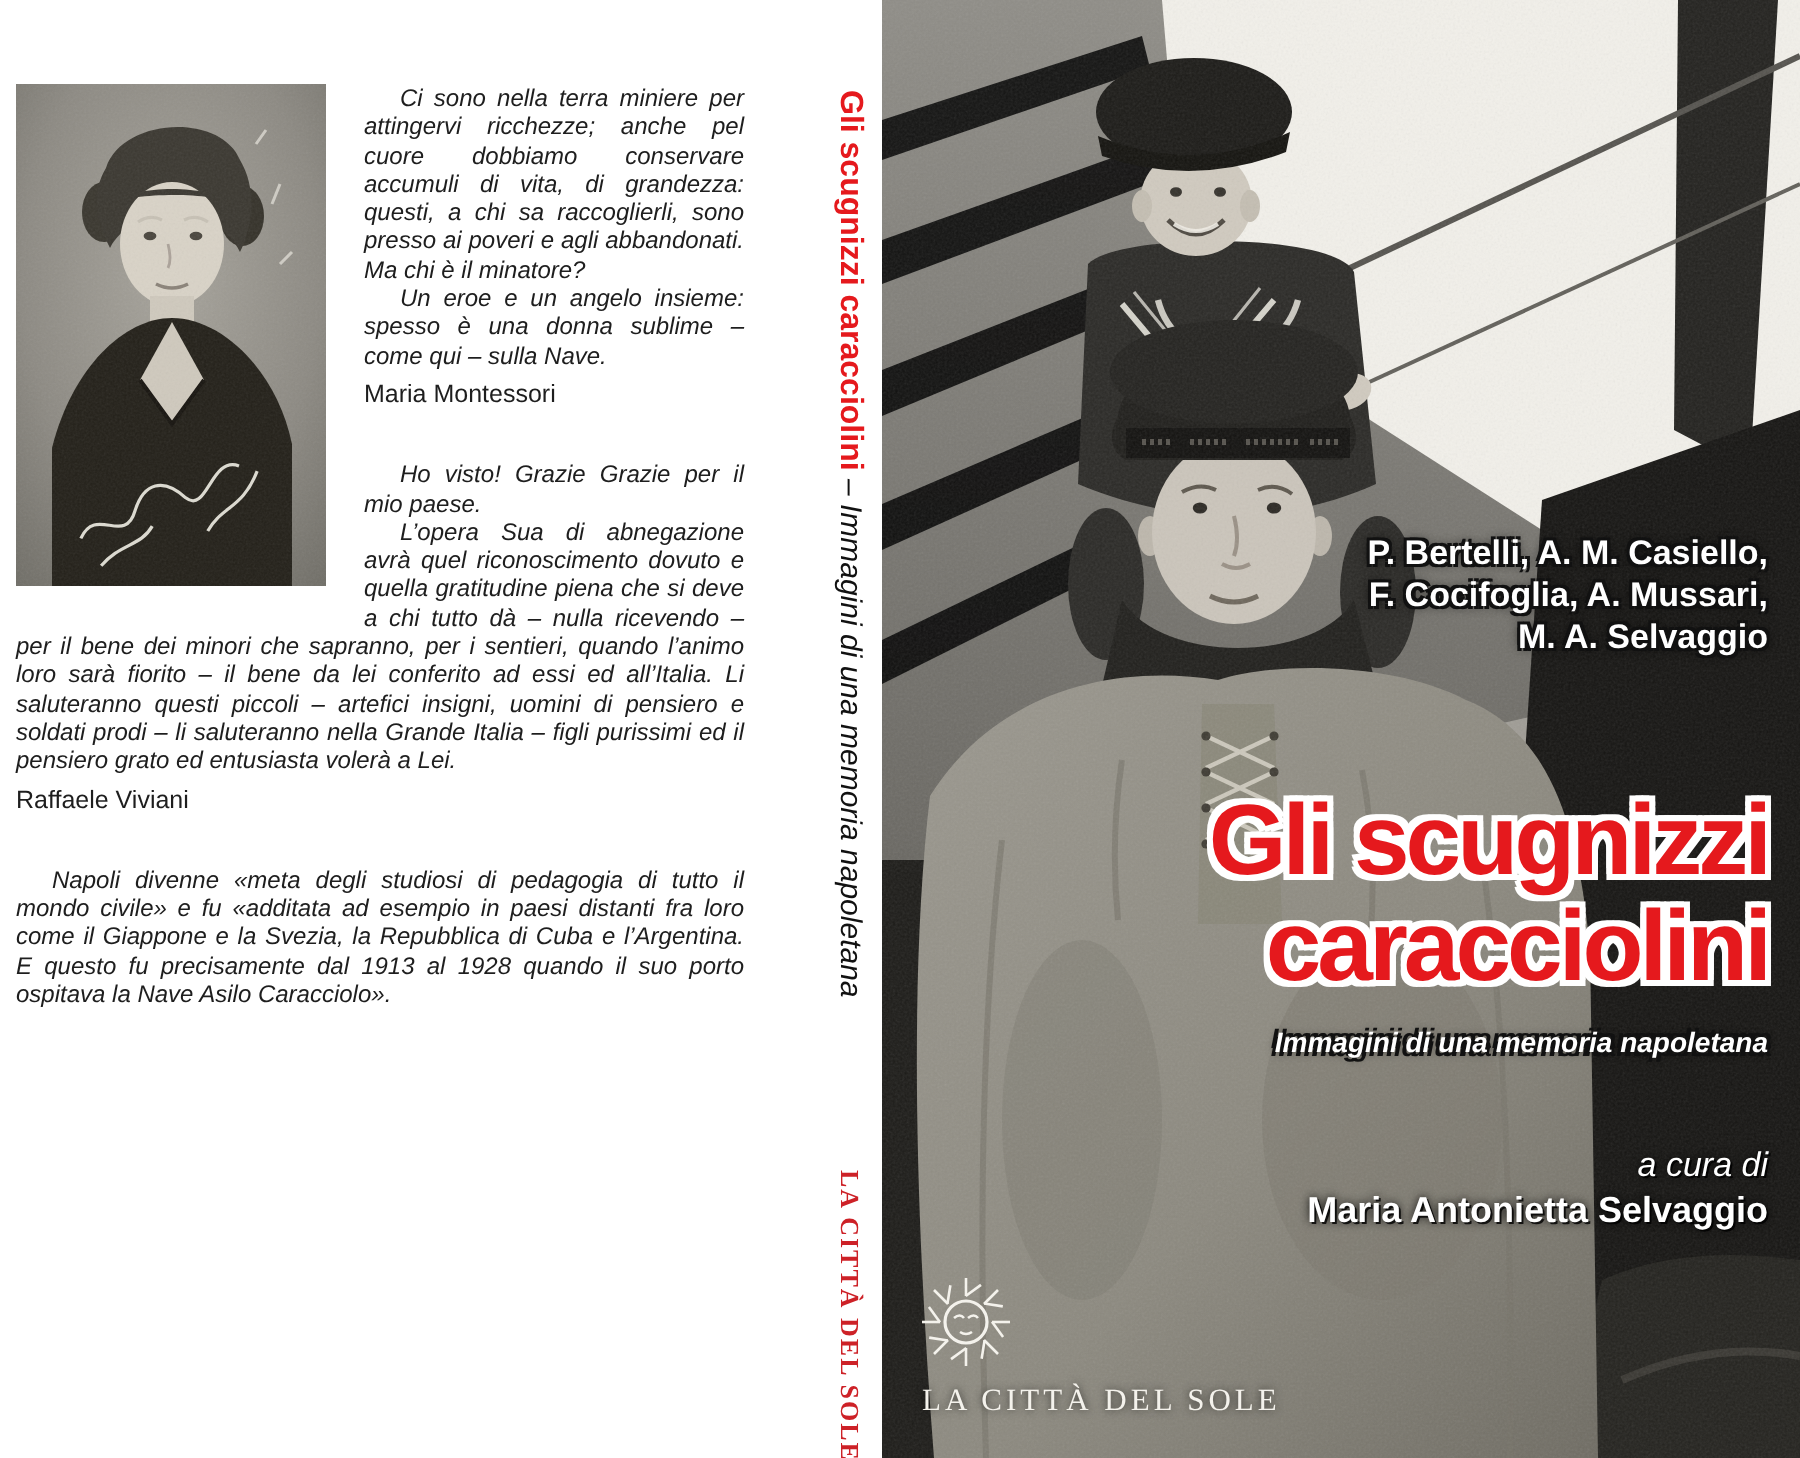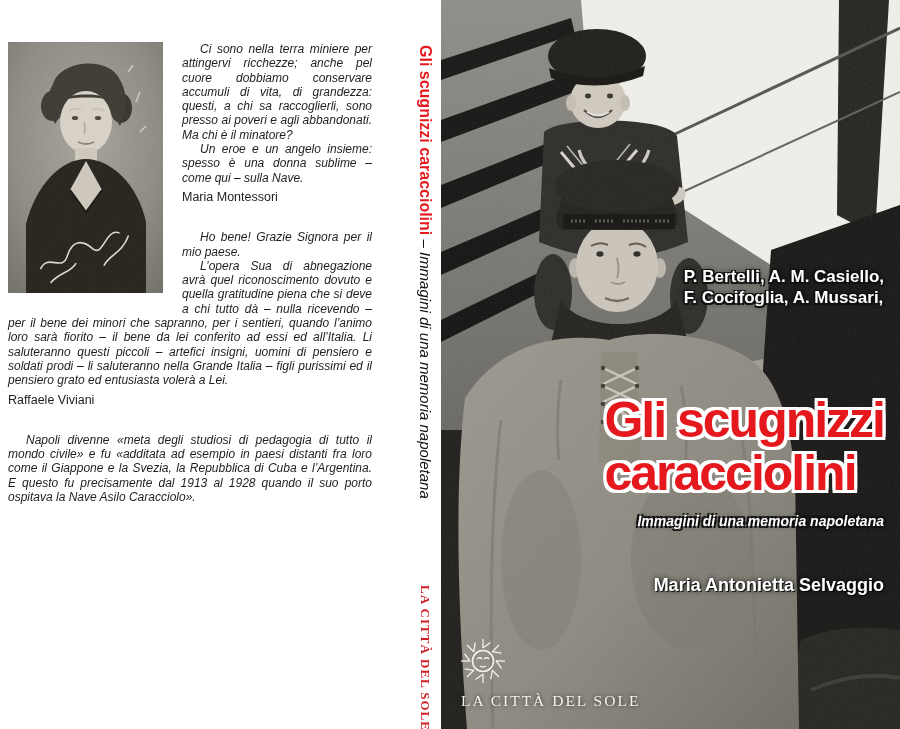--- a/index.html
+++ b/index.html
@@ -22,21 +22,21 @@
                writing-mode:vertical-rl;text-orientation:mixed;white-space:nowrap;}
   .spine-title{top:45px;font-size:16px;}
   .spine-title .t1{font-weight:bold;color:#e5191d;}
   .spine-title .t2{font-style:italic;color:#111;font-size:15px;}
   .spine-publisher{top:585px;font-family:"Liberation Serif",serif;font-size:13px;
                    letter-spacing:1px;color:#cd2127;font-weight:bold;}
 
   
   .front-cover{position:absolute;left:441px;top:0;width:459px;height:729px;background:#3a3937;overflow:hidden;}
   .front-cover .scene{position:absolute;left:0;top:0;}
-  .fc-text{position:absolute;right:16px;text-align:left;}
+  .fc-text{position:absolute;right:16px;text-align:right;}
   .authors{top:266px;font-size:17px;font-weight:bold;line-height:21px;color:#fff;
            text-shadow:-1.5px -1.5px 0 #111,1.5px -1.5px 0 #111,-1.5px 1.5px 0 #111,1.5px 1.5px 0 #111,0 0 6px rgba(0,0,0,.9);}
   .title{top:394px;font-size:50px;font-weight:bold;line-height:53px;letter-spacing:-2px;color:#e5191d;
          text-shadow:-3px -3px 0 #fff,3px -3px 0 #fff,-3px 3px 0 #fff,3px 3px 0 #fff,-3px 0 0 #fff,3px 0 0 #fff,0 -3px 0 #fff,0 3px 0 #fff;}
   .subtitle{top:513px;font-size:14px;font-weight:bold;font-style:italic;color:#fff;
             text-shadow:-2px -2px 0 #111,2px -2px 0 #111,-2px 2px 0 #111,2px 2px 0 #111,0 0 5px rgba(0,0,0,.8);}
   .curated{top:573px;color:#fff;text-shadow:0 0 5px rgba(0,0,0,.9),1px 1px 0 rgba(0,0,0,.8);}
   .curated .lbl{font-style:italic;font-size:17px;}
   .curated .name{font-weight:bold;font-size:18px;margin-top:2px;}
   .logo-sun{position:absolute;left:19px;top:638px;width:46px;height:46px;}
@@ -84,21 +84,21 @@
           <rect width="155" height="251" filter="url(#wgrain)" opacity="0.10"></rect>
         </svg>
       </div>
 
     <div class="quote-block">
           <p class="q">Ci sono nella terra miniere per attingervi ricchezze; anche pel cuore dobbiamo conservare accumuli di vita, di grandezza: questi, a chi sa raccoglierli, sono presso ai poveri e agli abbandonati. Ma chi è il minatore?</p>
           <p class="q">Un eroe e un angelo insieme: spesso è una donna sublime – come qui – sulla Nave.</p>
           <div class="attr">Maria Montessori</div>
         </div>
         <div class="quote-block">
-          <p class="q">Ho bene! Grazie Signora per il mio paese.</p>
+          <p class="q">Ho visto! Grazie Grazie per il mio paese.</p>
           <p class="q">L’opera Sua di abnegazione avrà quel riconoscimento dovuto e quella gratitudine piena che si deve a chi tutto dà – nulla ricevendo – per il bene dei minori che sapranno, per i sentieri, quando l’animo loro sarà fiorito – il bene da lei conferito ad essi ed all’Italia. Li saluteranno questi piccoli – artefici insigni, uomini di pensiero e soldati prodi – li saluteranno nella Grande Italia – figli purissimi ed il pensiero grato ed entusiasta volerà a Lei.</p>
           <div class="attr">Raffaele Viviani</div>
         </div>
         <div class="quote-block">
           <p class="q">Napoli divenne «meta degli studiosi di pedagogia di tutto il mondo civile» e fu «additata ad esempio in paesi distanti fra loro come il Giappone e la Svezia, la Repubblica di Cuba e l’Argentina. E questo fu precisamente dal 1913 al 1928 quando il suo porto ospitava la Nave Asilo Caracciolo».</p>
         </div>
       </div>
   </div>
 
   <div class="spine">
@@ -197,27 +197,29 @@
           <ellipse cx="100" cy="560" rx="40" ry="90" fill="#7b786e" opacity="0.4"></ellipse>
         </g>
 
         <rect width="459" height="729" filter="url(#grain)" opacity="0.12"></rect>
       </svg>
     </div>
 
     <div class="fc-text authors">
       <div>P. Bertelli, A. M. Casiello,</div>
       <div>F. Cocifoglia, A. Mussari,</div>
+      <div>M. A. Selvaggio</div>
     </div>
     <div class="fc-text title">
       <div>Gli scugnizzi</div>
       <div>caracciolini</div>
     </div>
     <div class="fc-text subtitle">Immagini di una memoria napoletana</div>
     <div class="fc-text curated">
+      <div class="lbl">a cura di</div>
       <div class="name">Maria Antonietta Selvaggio</div>
     </div>
 
     <div class="logo-sun">
       <svg width="46" height="46" viewBox="0 0 46 46" xmlns="http://www.w3.org/2000/svg">
         <g stroke="#f4f2ec" stroke-width="1.3">
           <g id="rays">
             <line x1="23" y1="1" x2="23" y2="10"></line>
               <line x1="23" y1="36" x2="23" y2="45"></line>
             <line x1="1" y1="23" x2="10" y2="23"></line>

